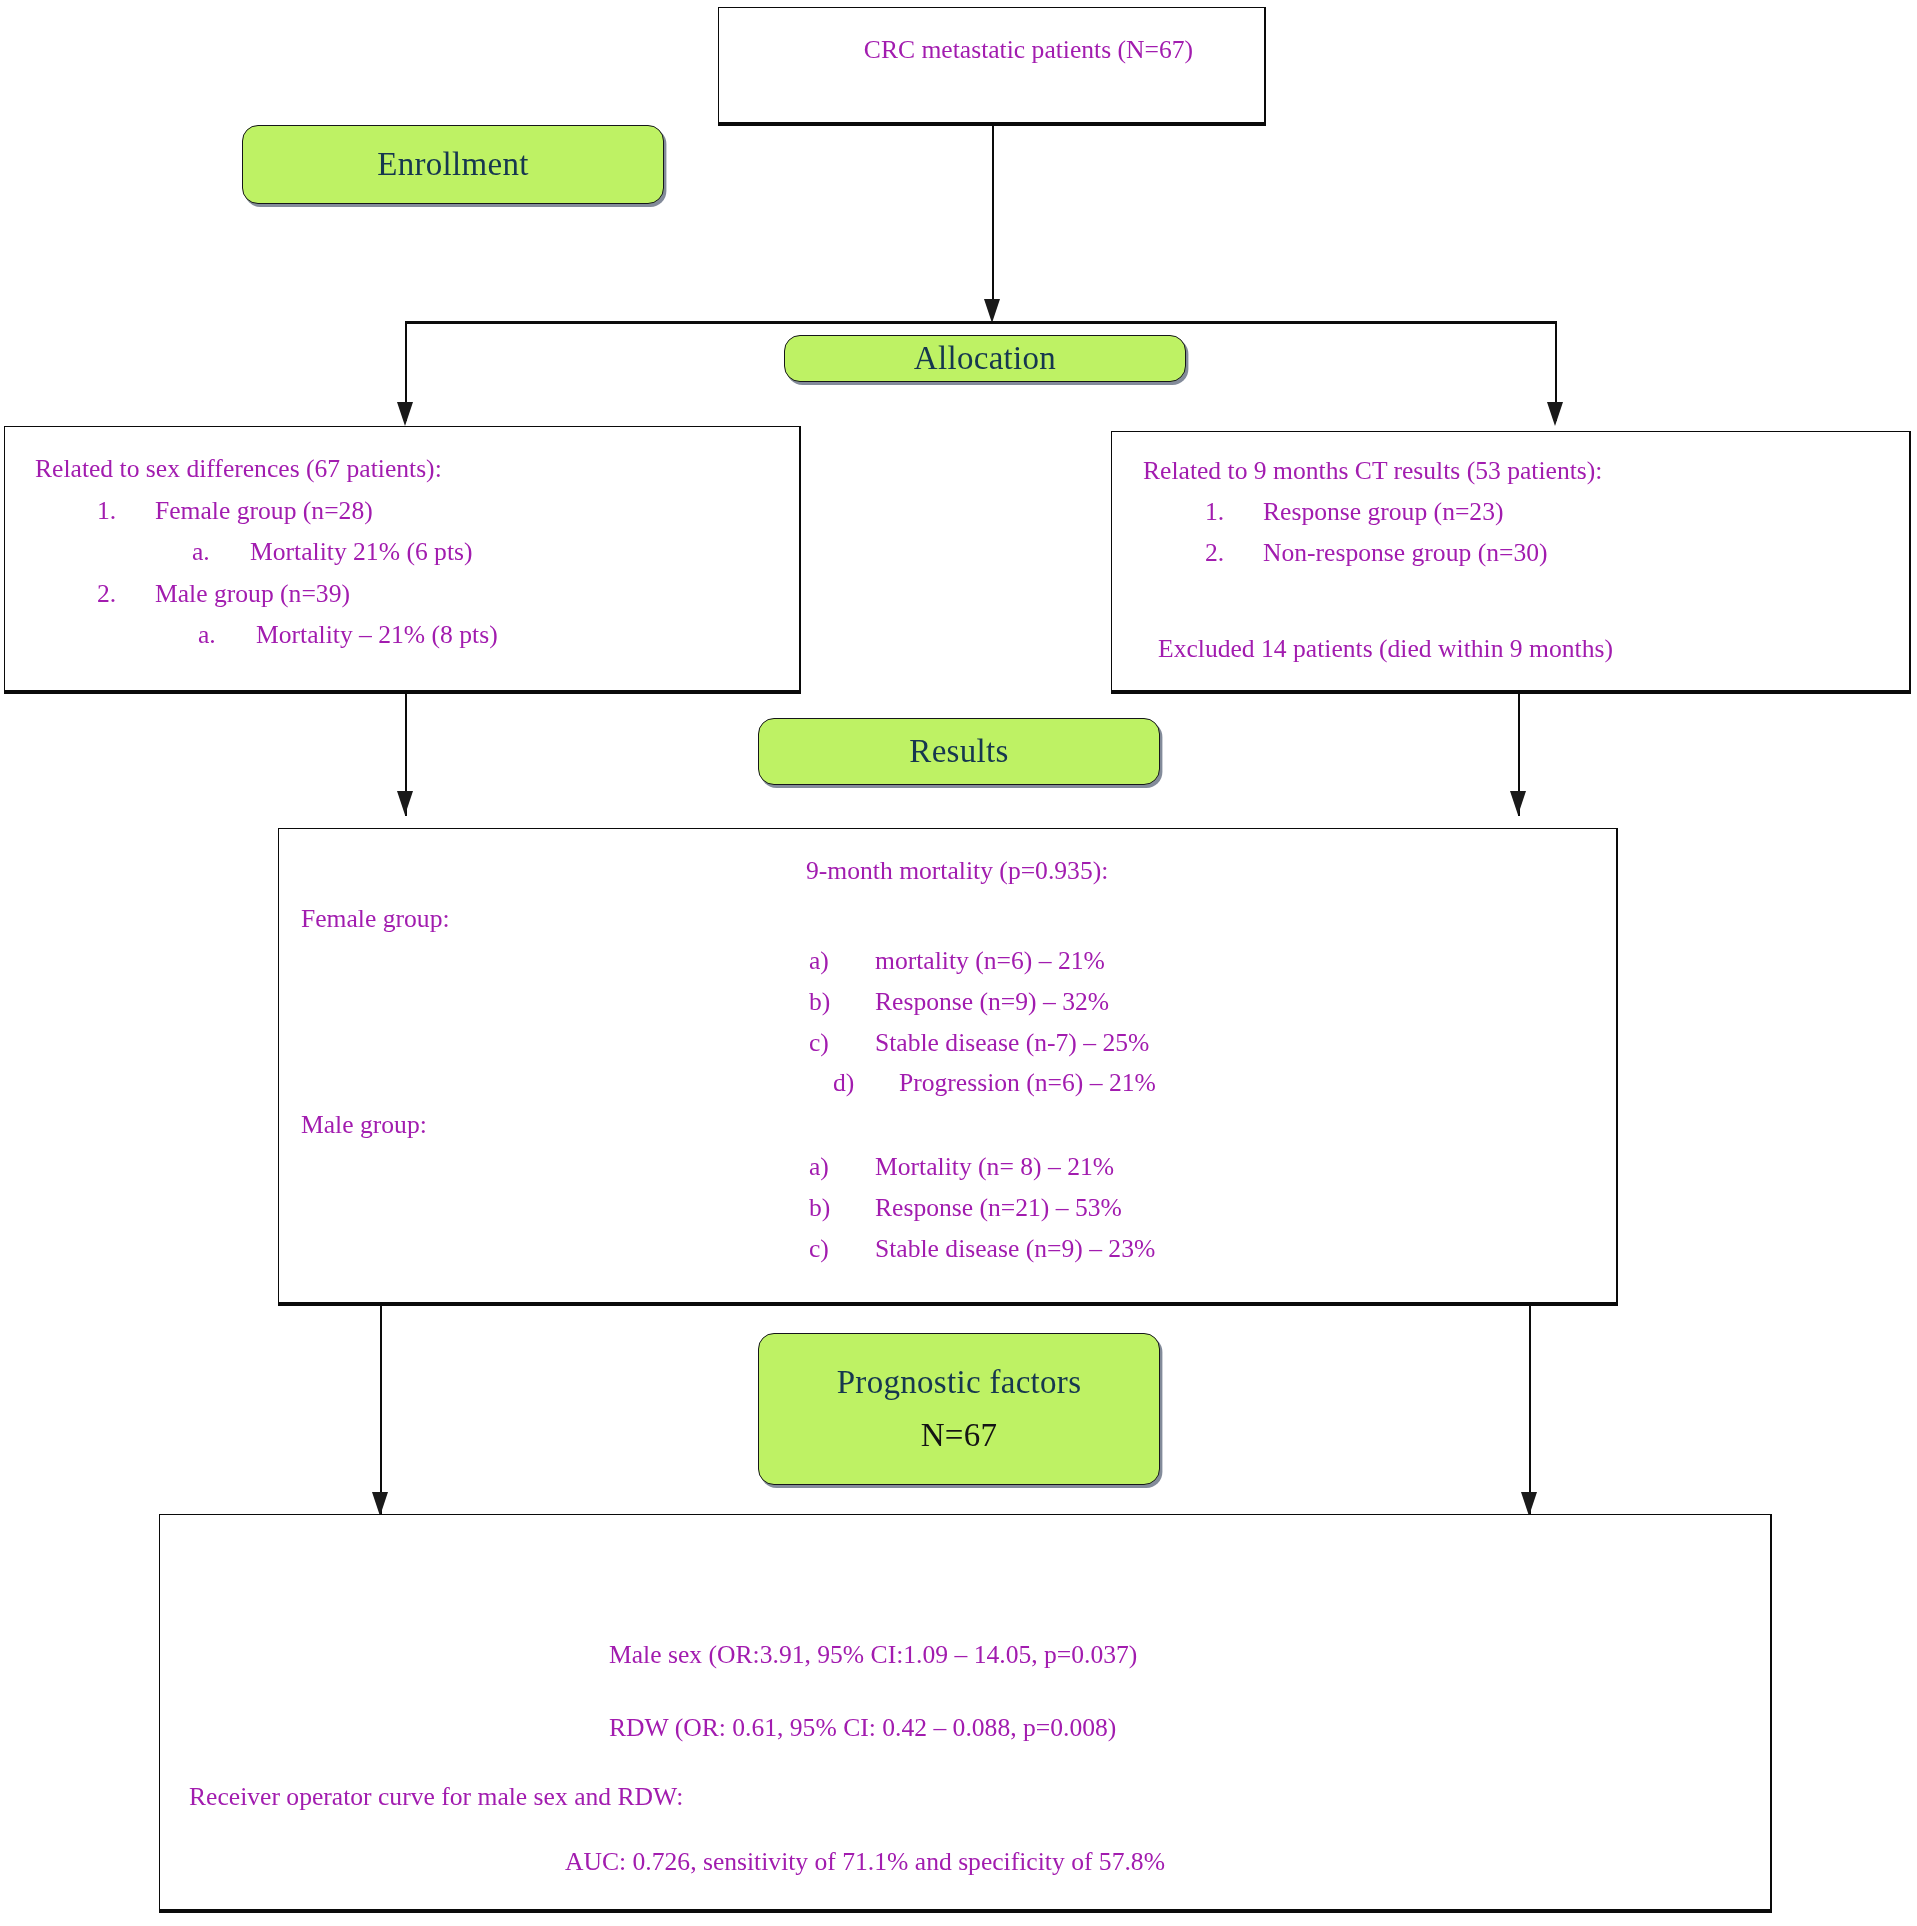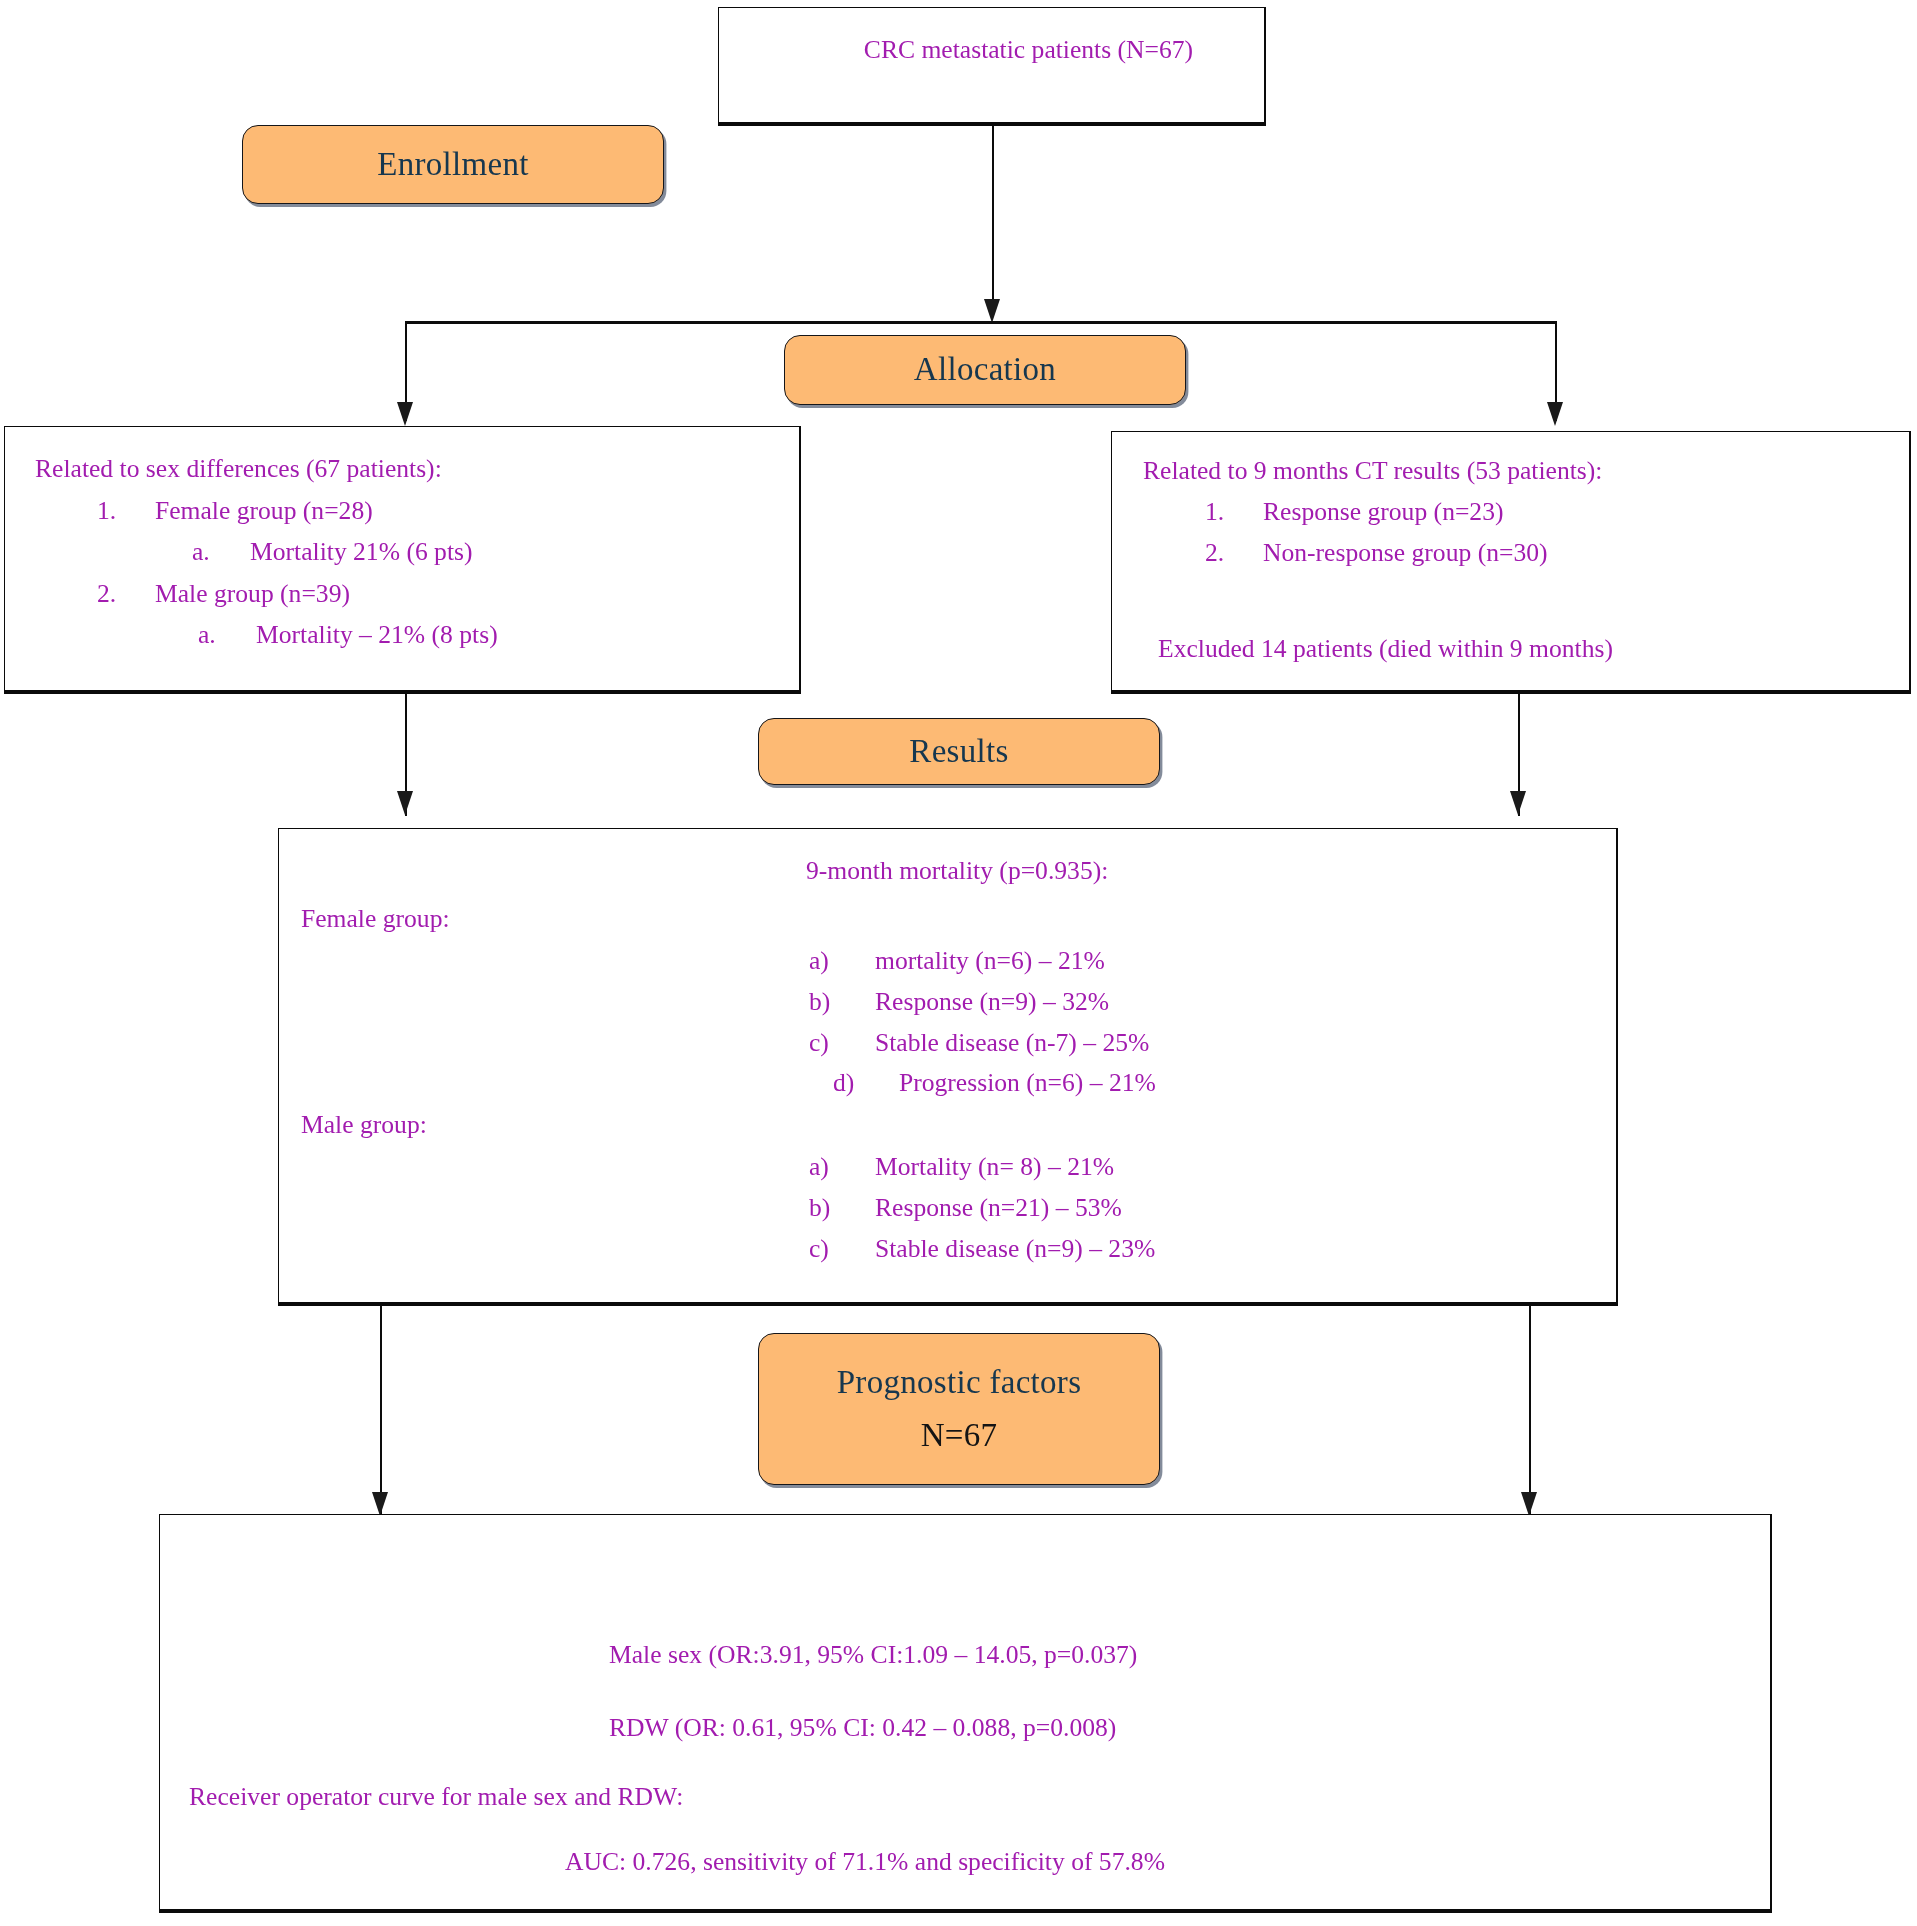--- a/index.html
+++ b/index.html
@@ -24,21 +24,21 @@
     box-sizing: border-box;
     background: #ffffff;
     border: 1.8px solid #0a0a0a;
     border-bottom-width: 4.3px;
     border-right-width: 2.4px;
   }
   
   .stage-box {
     position: absolute;
     box-sizing: border-box;
-    background: #fdba74;
+    background: #bef264;
     border: 1.8px solid #15161a;
     border-radius: 16px;
     box-shadow: 2.4px 3px 0 0 rgba(90,100,120,0.75);
     display: flex;
     flex-direction: column;
     align-items: center;
     justify-content: center;
     color: #16374f;
     font-size: 33px;
     line-height: 1.25;
@@ -104,21 +104,21 @@
   <div class="arrowhead" style="left:984px; top:299px;"></div>
 
   <div class="hline" style="left:405px; top:321px; width:1152px;"></div>
 
   <div class="vline" style="left:405px; top:321px; height:100px;"></div>
   <div class="arrowhead" style="left:397px; top:402px;"></div>
 
   <div class="vline" style="left:1555px; top:321px; height:100px;"></div>
   <div class="arrowhead" style="left:1547px; top:402px;"></div>
 
-  <div class="stage-box" style="left:784px; top:335px; width:402px; height:70px;">
+  <div class="stage-box" style="left:784px; top:335px; width:402px; height:47px;">
     <span>Allocation</span>
   </div>
 
   <div class="rect-box" style="left:3.7px; top:426px; width:797px; height:268px;"></div>
 
   <div class="body-text t-title" style="left:35px; top:456px;">Related to sex differences (67 patients):</div>
 
   <div class="body-text lvl1" style="left:97px; top:498px;">
     <span class="num">1.</span><span>Female group (n=28)</span>
   </div>

